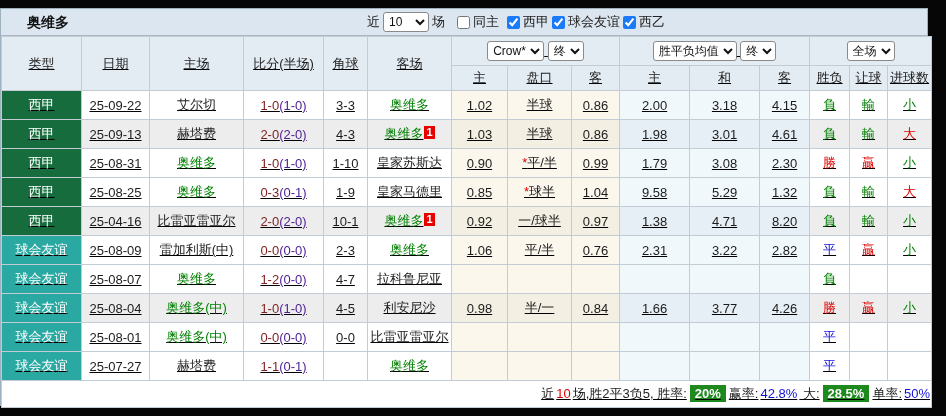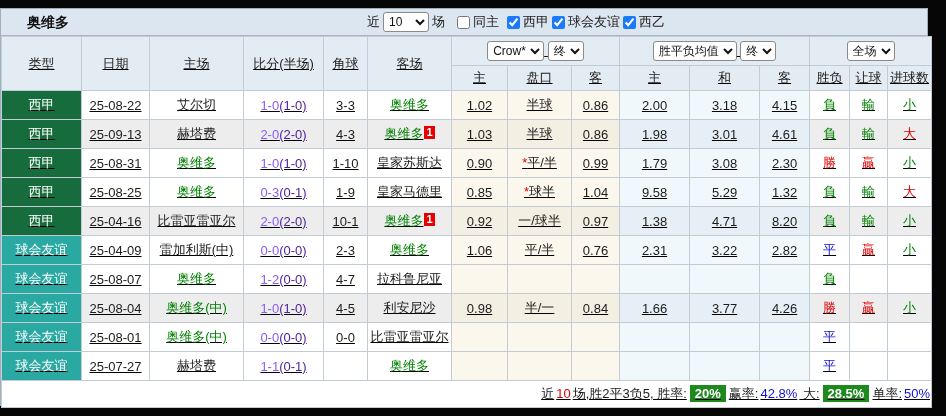--- a/index.html
+++ b/index.html
@@ -17,21 +17,21 @@
   th,td{border:1px solid #c3ccd4;height:28px;text-align:center;font-weight:normal;font-size:13px;color:#1c1c1c;overflow:hidden;white-space:nowrap;padding:0;}
   thead th{background:#e3ebf3;}
   thead tr.selrow th{height:28px;}
   thead tr.labrow th{height:24px;}
   tbody td{height:28px;}
   .type-liga{background:#166c3c;color:#fff;}
   .type-friendly{background:#2aa8a2;color:#fff;}
   .c-green{color:#008000;}
   .c-red{color:#e00000;}
   .c-blue{color:#1212d6;}
-  .ft{color:#8b5cf6;text-align:center;}
+  .ft{color:#7f1d1d;text-align:center;}
   .ht{color:#4c1d95;}
   .star{color:#e00000;}
   .bg-odds{background:#fbf7ed;}
   .bg-avg{background:#f1f8fb;}
   tr.shade td{background:#ededed;}
   tr.shade td.bg-odds{background:#f3efe2;}
   tr.shade td.bg-avg{background:#e6eff5;}
   tr.shade td.type-liga{background:#166c3c;}
   tr.shade td.type-friendly{background:#2aa8a2;}
   .num-badge{display:inline-block;background:#e60000;color:#fff;font-size:11px;line-height:13px;padding:0 2px;margin-left:1px;vertical-align:2px;font-weight:bold;}
@@ -108,21 +108,21 @@
         <th>和</th>
         <th>客</th>
         <th>胜负</th>
         <th>让球</th>
         <th>进球数</th>
       </tr>
     </thead>
     <tbody id="rows">
         <tr>
           <td class="type-liga">西甲</td>
-          <td>25-08-22</td>
+          <td>25-09-22</td>
           <td><span class="">艾尔切</span></td>
           <td><span class="ft">1-0</span><span class="ht">(1-0)</span></td>
           <td>3-3</td>
           <td><span class="c-green">奥维多</span></td>
           <td class="bg-odds">1.02</td>
           <td class="bg-odds">半球</td>
           <td class="bg-odds">0.86</td>
           <td class="bg-avg">2.00</td>
           <td class="bg-avg">3.18</td>
           <td class="bg-avg">4.15</td>
@@ -193,21 +193,21 @@
           <td class="bg-odds">0.97</td>
           <td class="bg-avg">1.38</td>
           <td class="bg-avg">4.71</td>
           <td class="bg-avg">8.20</td>
           <td><span class="c-green">負</span></td>
           <td><span class="c-green">輸</span></td>
           <td><span class="c-green">小</span></td>
         </tr>
         <tr>
           <td class="type-friendly">球会友谊</td>
-          <td>25-04-09</td>
+          <td>25-08-09</td>
           <td><span class="">雷加利斯(中)</span></td>
           <td><span class="ft">0-0</span><span class="ht">(0-0)</span></td>
           <td>2-3</td>
           <td><span class="c-green">奥维多</span></td>
           <td class="bg-odds">1.06</td>
           <td class="bg-odds">平/半</td>
           <td class="bg-odds">0.76</td>
           <td class="bg-avg">2.31</td>
           <td class="bg-avg">3.22</td>
           <td class="bg-avg">2.82</td>

